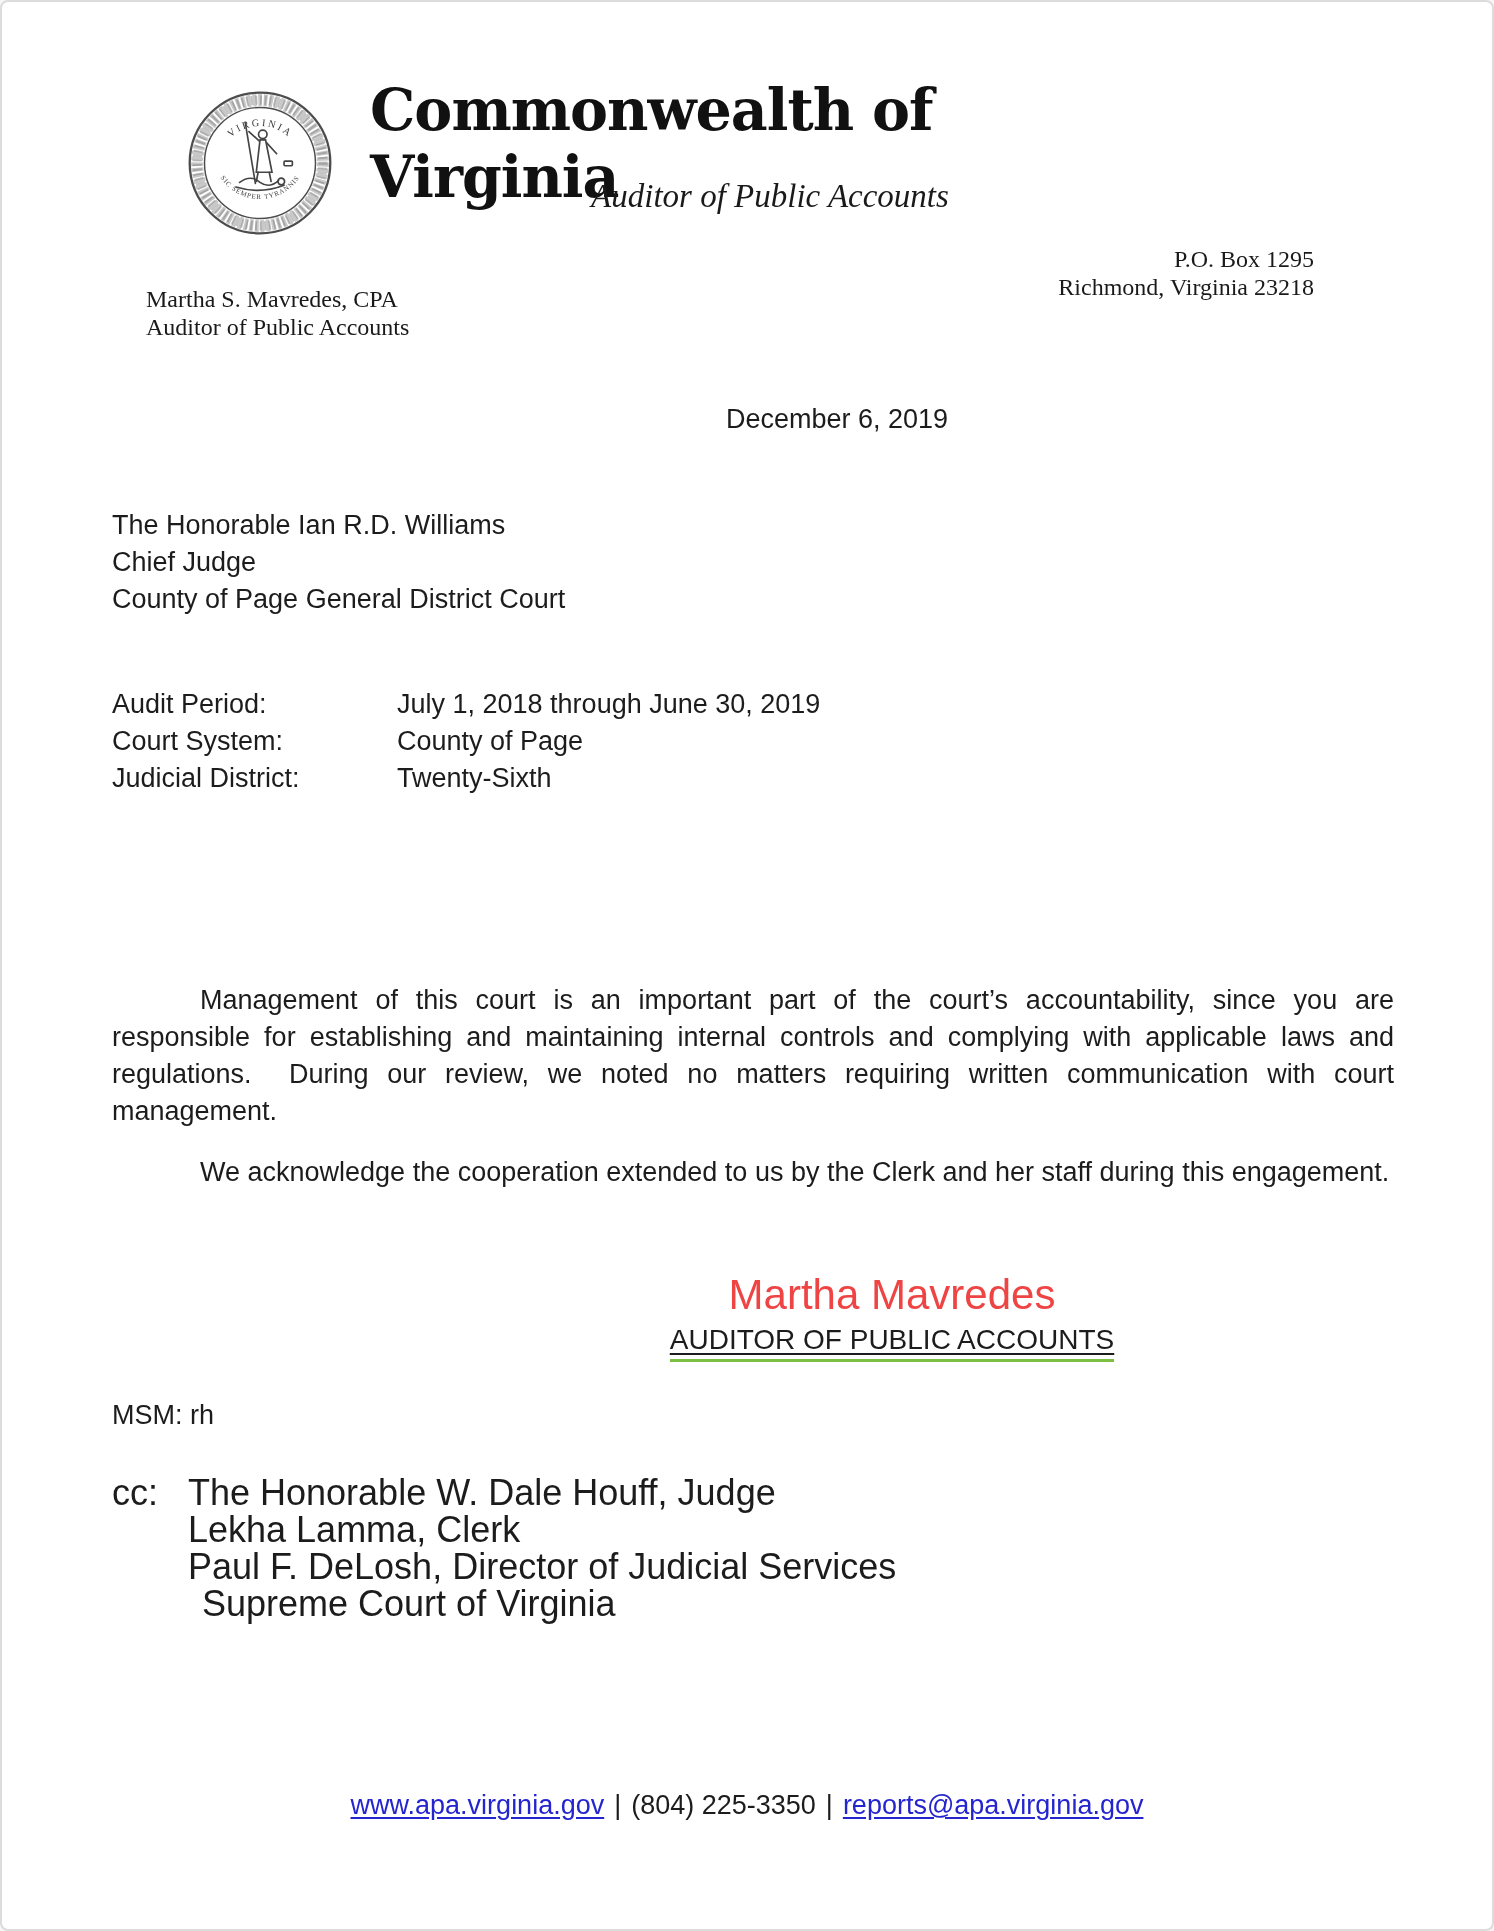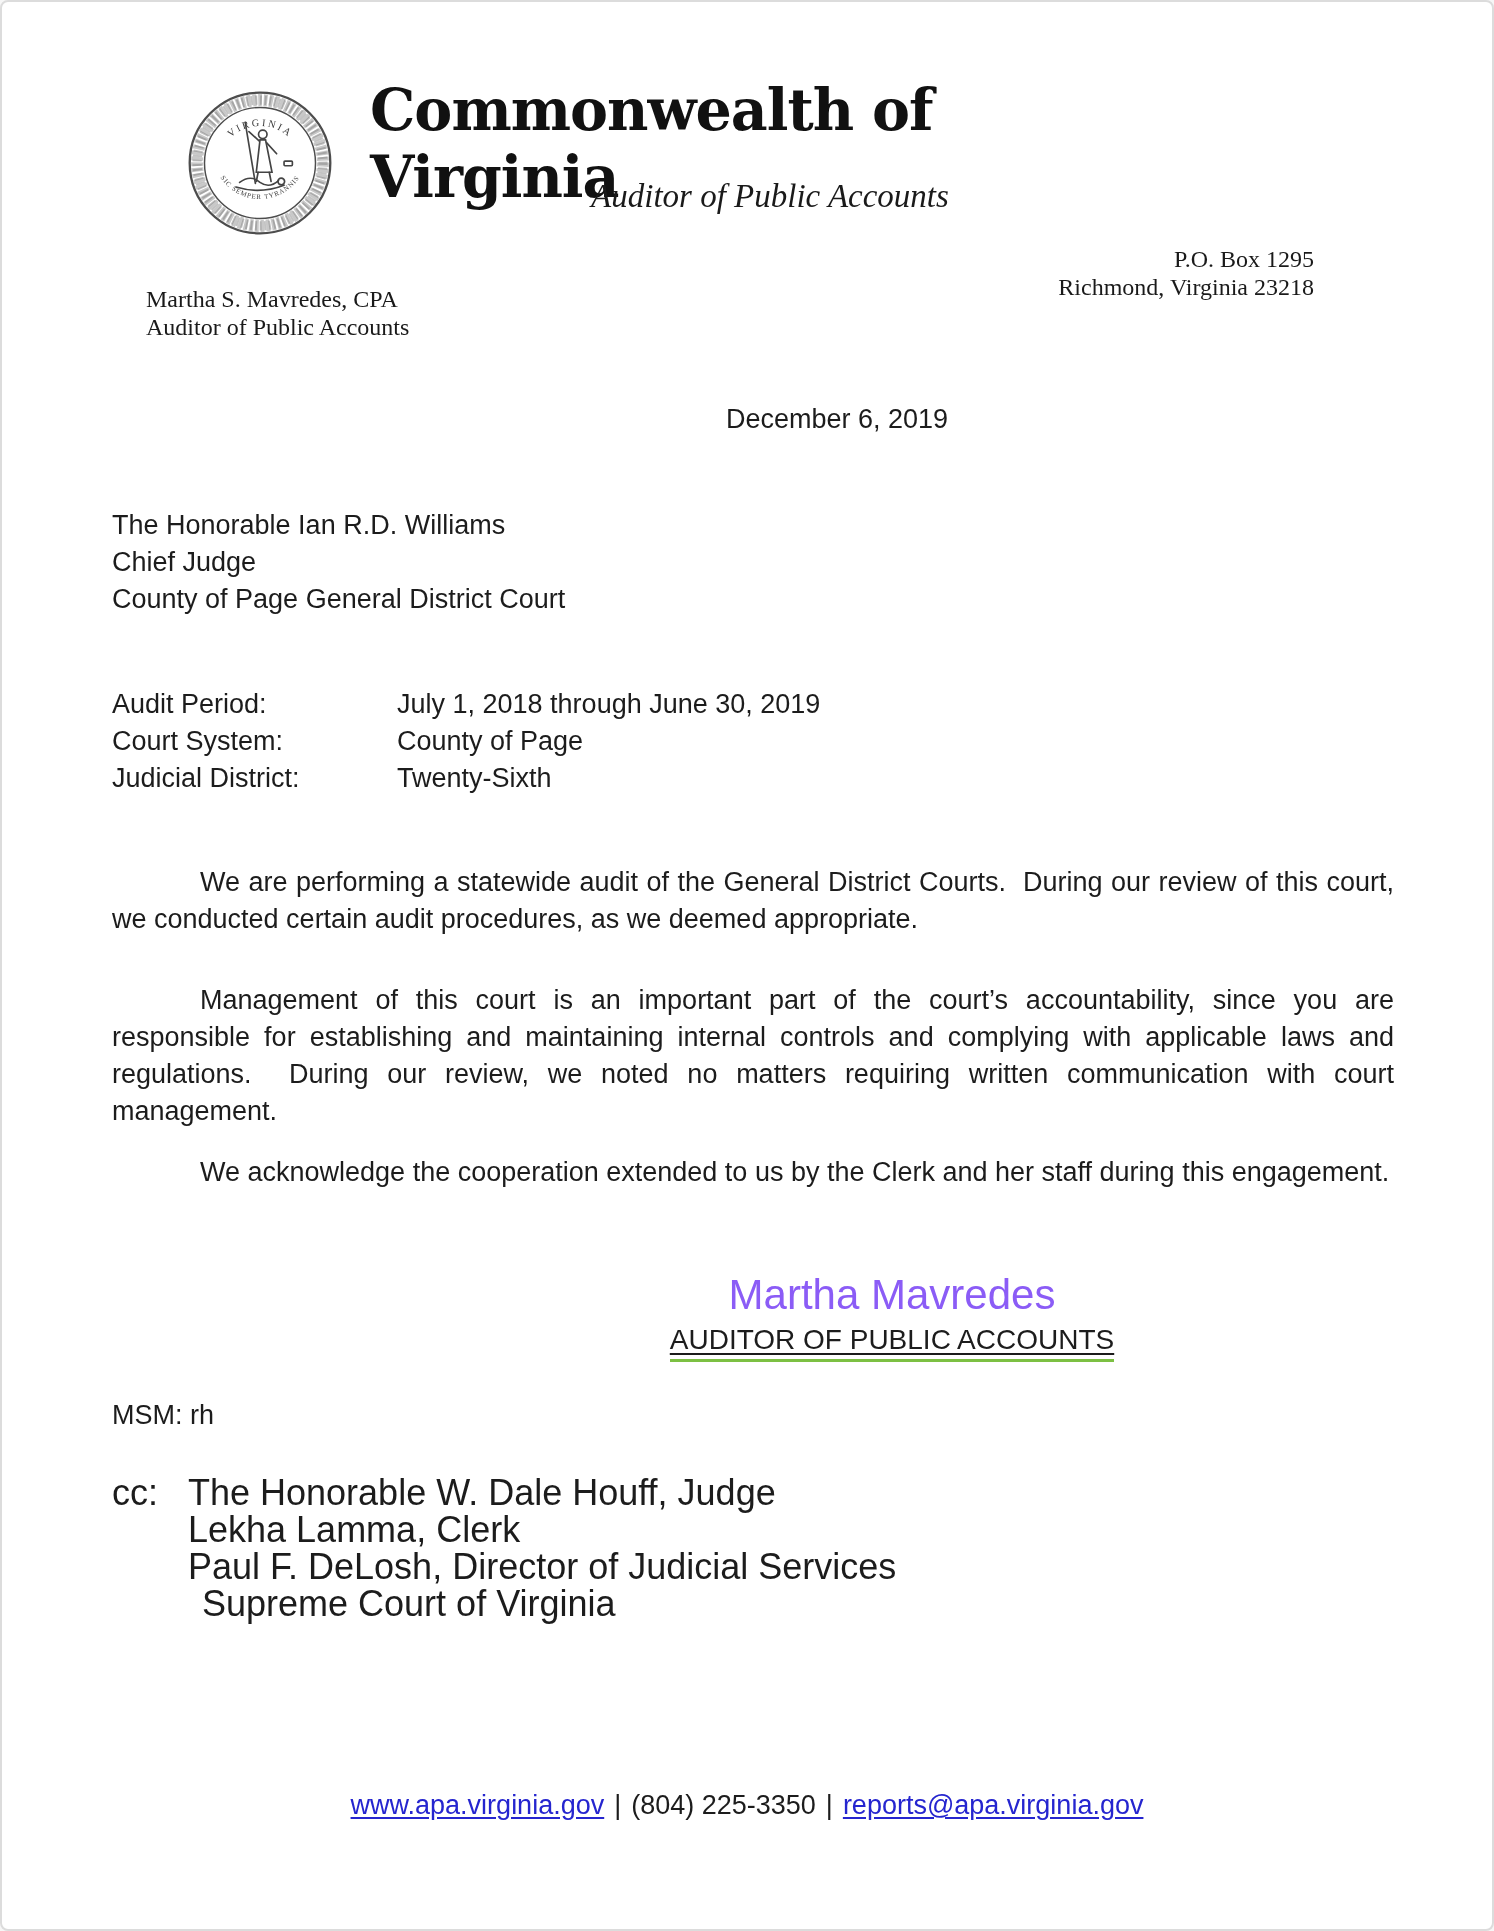--- a/index.html
+++ b/index.html
@@ -74,21 +74,21 @@
     margin: 0;
   }
   .para-1 { top: 862px; }
   .para-2 { top: 980px; }
   .para-3 { top: 1152px; }
 
   .signature {
     position: absolute; left: 590px; top: 1268px; width: 600px;
     text-align: center;
   }
-  .sig-name { font-size: 42px; line-height: 50px; color: #8b5cf6; }
+  .sig-name { font-size: 42px; line-height: 50px; color: #ef4444; }
   .sig-title {
     display: inline-block;
     margin-top: 4px;
     font-size: 28px;
     text-decoration: underline;
     text-decoration-thickness: 2px;
     text-underline-offset: 4px;
     border-bottom: 3px solid #7cc043;
     padding-bottom: 3px;
   }
@@ -179,21 +179,20 @@
     <div class="audit-row">
       <span class="audit-label">Court System:</span>
       <span>County of Page</span>
     </div>
     <div class="audit-row">
       <span class="audit-label">Judicial District:</span>
       <span>Twenty-Sixth</span>
     </div>
   </div>
 
-  <p class="para para-1">We are performing a statewide audit of the General District Courts.  During our review of this court, we conducted certain audit procedures, as we deemed appropriate.</p>
   <p class="para para-2">Management of this court is an important part of the court’s accountability, since you are responsible for establishing and maintaining internal controls and complying with applicable laws and regulations.  During our review, we noted no matters requiring written communication with court management.</p>
   <p class="para para-3">We acknowledge the cooperation extended to us by the Clerk and her staff during this engagement.</p>
 
   <div class="signature">
     <div class="sig-name">Martha Mavredes</div>
     <span class="sig-title">AUDITOR OF PUBLIC ACCOUNTS</span>
   </div>
 
   <div class="reference">MSM: rh</div>
 

